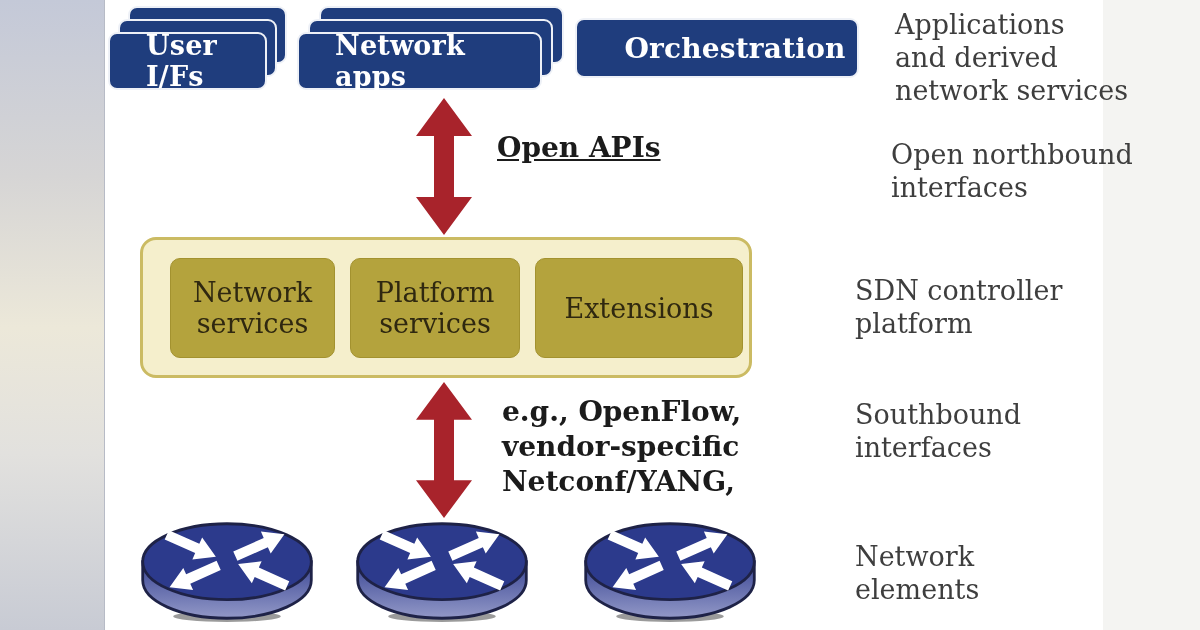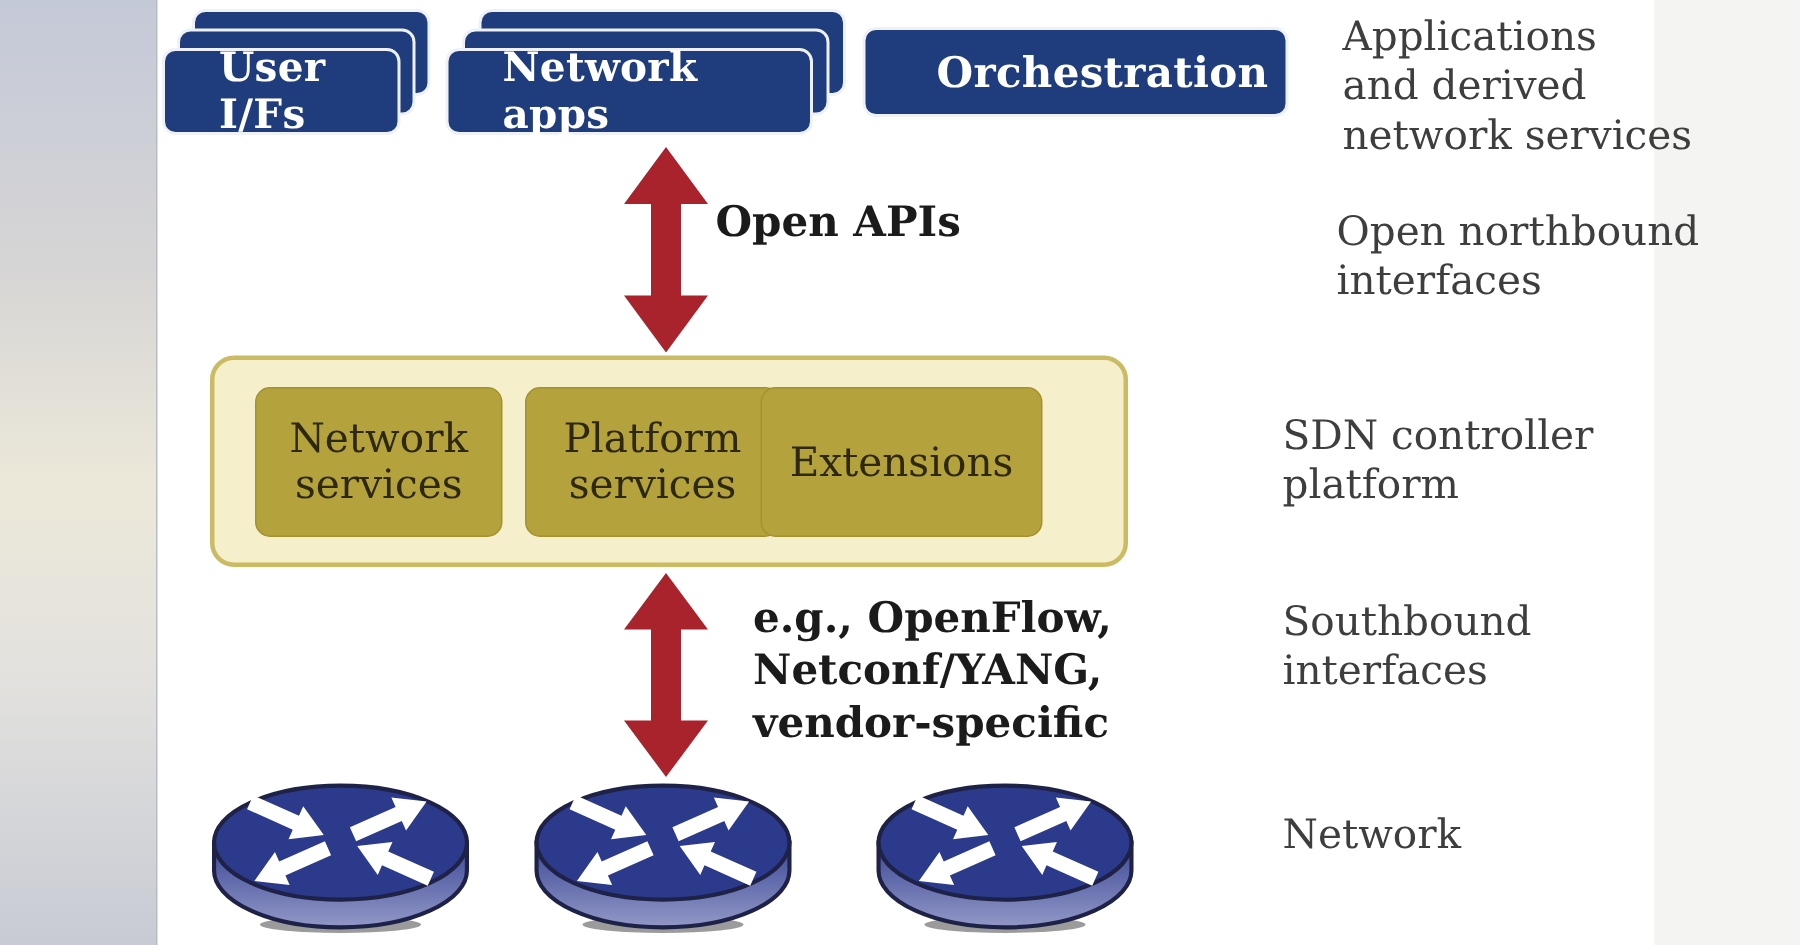--- a/index.html
+++ b/index.html
@@ -93,44 +93,44 @@
     </div>
   </div>
 
   <div class="layer" style="left:575px;top:18px;width:284px;height:60px;">
     <span class="bluebox-label" style="font-size:28px;">Orchestration</span>
   </div>
 
   <svg class="abs" style="left:416px;top:98px;" width="56" height="137" viewBox="0 0 56 137">
     <use href="#redArrow" fill="#a8232b"></use>
   </svg>
-  <div class="arrow-label" style="left:477px;top:130px;">
+  <div class="arrow-label" style="left:497px;top:130px;text-decoration:underline;">
     <div class="ln">Open APIs</div>
   </div>
 
   <div class="sdn-outer"></div>
   <div class="olive-box" style="left:170px;width:165px;">
     <div class="ln">Network</div>
     <div class="ln">services</div>
   </div>
   <div class="olive-box" style="left:350px;width:170px;">
     <div class="ln">Platform</div>
     <div class="ln">services</div>
   </div>
-  <div class="olive-box" style="left:507px;width:188px;">
+  <div class="olive-box" style="left:535px;width:208px;">
     <div class="ln">Extensions</div>
   </div>
 
   <svg class="abs" style="left:416px;top:382px;" width="56" height="136" viewBox="0 0 56 137" preserveAspectRatio="none">
     <use href="#redArrow" fill="#a8232b"></use>
   </svg>
   <div class="arrow-label" style="left:490px;top:394px;margin-left:12px;">
     <div class="ln">e.g., OpenFlow,</div>
+    <div class="ln">vendor-specific</div>
     <div class="ln">Netconf/YANG,</div>
-    <div class="ln">vendor-specific</div>
   </div>
 
   <svg class="abs" style="left:139px;top:519px;" width="176" height="104" viewBox="0 0 190 112">
       <use href="#routerShape"></use>
     </svg>
   <svg class="abs" style="left:354px;top:519px;" width="176" height="104" viewBox="0 0 190 112">
       <use href="#routerShape"></use>
     </svg>
   <svg class="abs" style="left:582px;top:519px;" width="176" height="104" viewBox="0 0 190 112">
       <use href="#routerShape"></use>
@@ -148,15 +148,16 @@
   <div class="side-label" style="top:274px;">
     <div class="ln">SDN controller</div>
     <div class="ln">platform</div>
   </div>
   <div class="side-label" style="top:398px;">
     <div class="ln">Southbound</div>
     <div class="ln">interfaces</div>
   </div>
   <div class="side-label" style="top:540px;">
     <div class="ln">Network</div>
+    <div class="ln">elements</div>
   </div>
 
 </div>
 
 </body></html>

